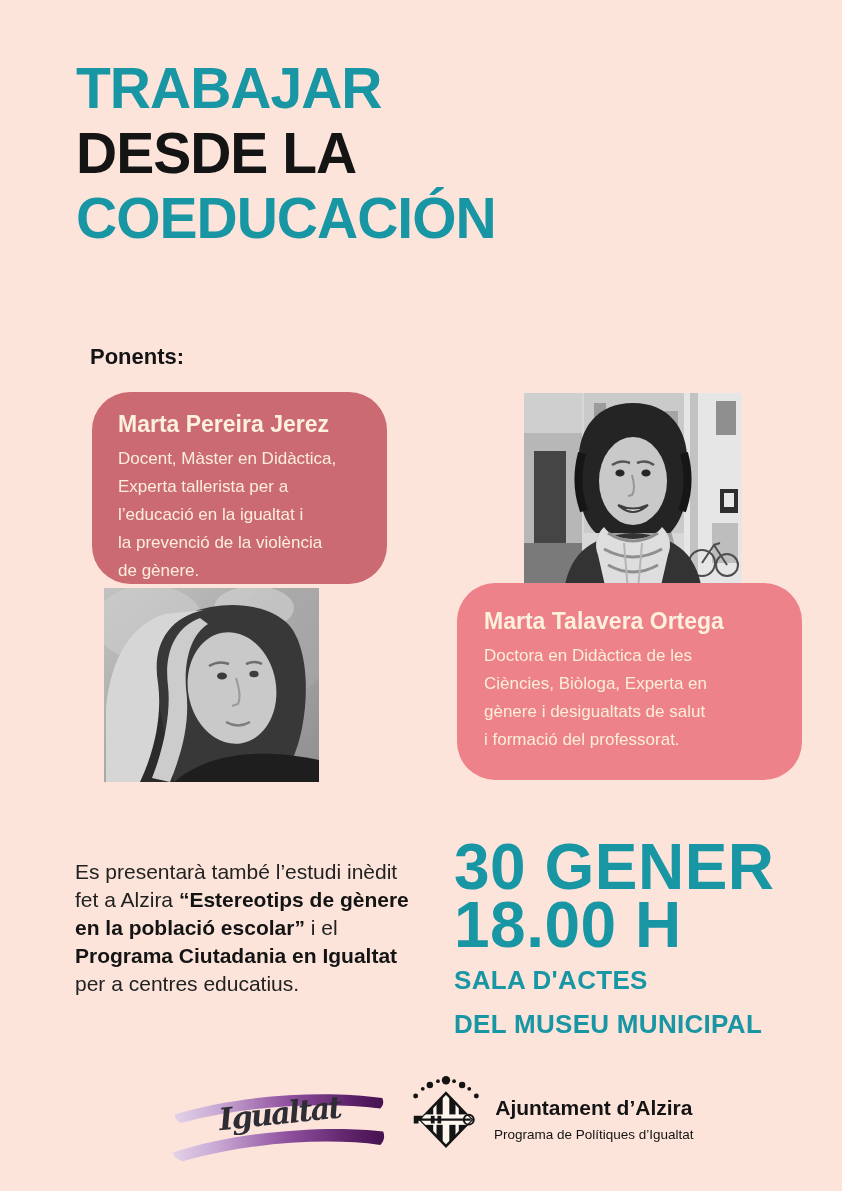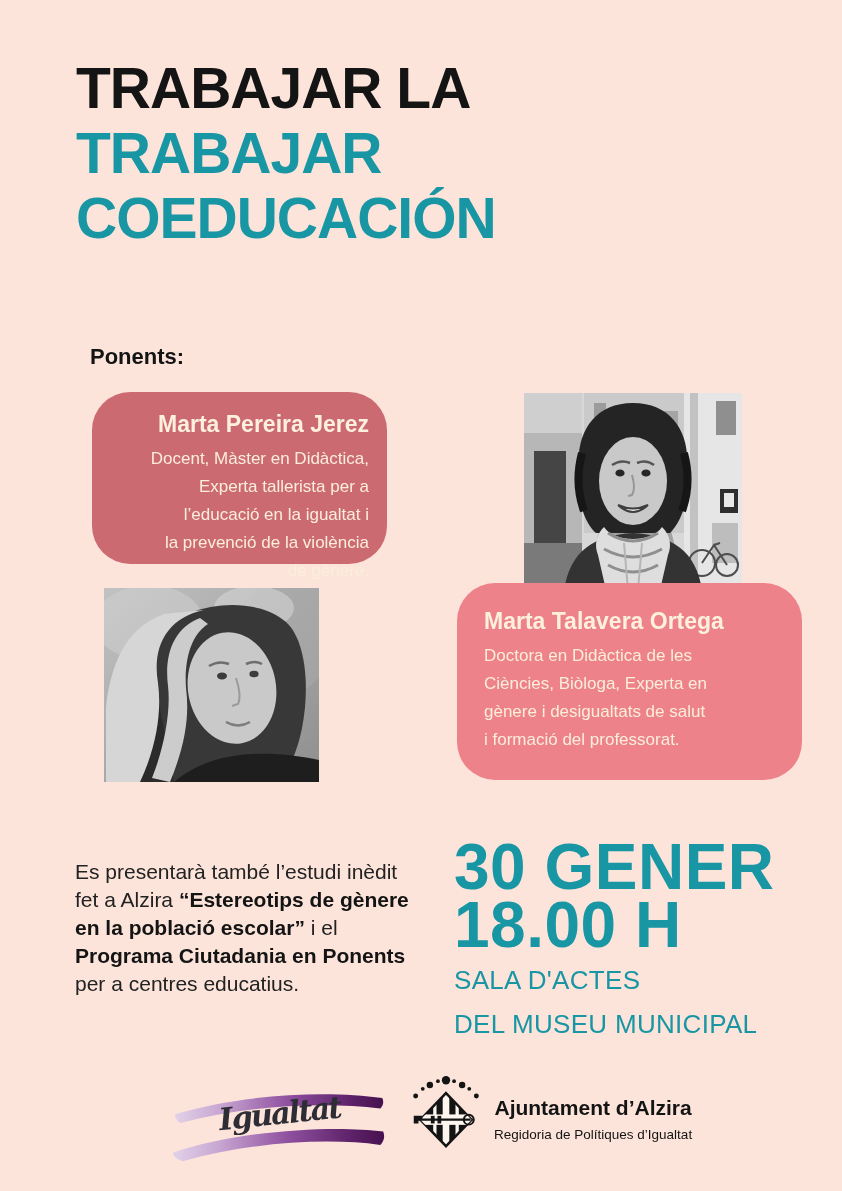--- a/index.html
+++ b/index.html
@@ -10,54 +10,54 @@
   }
   
   .title-block{position:absolute; left:76px; top:56px;}
   .title-line{display:block; font-size:57px; line-height:65px; font-weight:900; letter-spacing:-1px;}
   .t-black{color:#141414;}
   .t-teal{color:#1896a4;}
   
   .ponents{position:absolute; left:90px; top:344px; font-size:22px; font-weight:700; color:#141414;}
   
   .speaker-card{position:absolute; border-radius:38px; box-sizing:border-box; z-index:2;}
-  .card1{left:92px; top:392px; width:295px; height:172px; background:#cc6a72; padding:19px 18px 0 26px;text-align:right;}
+  .card1{left:92px; top:392px; width:295px; height:192px; background:#cc6a72; padding:19px 18px 0 26px;}
   .card2{left:457px; top:583px; width:345px; height:197px; background:#ee828a; padding:25px 8px 0 27px;}
   .speaker-name{font-size:23px; font-weight:700; color:#fdf1de; margin:0 0 7px 0;}
   .speaker-bio{font-size:17px; line-height:28px; color:#fbeeda; margin:0; white-space:pre-line;}
   
   .photo{position:absolute; z-index:1; overflow:hidden;}
   .photo svg{display:block; width:100%; height:100%;}
   .photo1{left:104px; top:588px; width:215px; height:194px;}
   .photo2{left:524px; top:393px; width:218px; height:197px;}
   
   .study-note{position:absolute; left:75px; top:858px; width:335px;
     font-size:21px; line-height:28px; color:#222; margin:0;}
   .study-note .b{font-weight:700; color:#141414;}
   
   .event-block{position:absolute; left:454px; top:838px; color:#1896a4;}
   .event-big{font-size:64px; line-height:58px; font-weight:900; letter-spacing:0.5px;}
-  .event-venue{font-size:26px; line-height:35px; font-weight:400; letter-spacing:0.3px; margin-top:9px;}
+  .event-venue{font-size:26px; line-height:35px; font-weight:700; letter-spacing:0.3px; margin-top:9px;}
   
   .igualtat-logo{position:absolute; left:166px; top:1078px; width:228px; height:86px;}
   .igualtat-logo svg{display:block; width:100%; height:100%;}
   .coat{position:absolute; left:408px; top:1076px; width:76px; height:74px;}
   .coat svg{display:block; width:100%; height:100%;}
   .council-text{position:absolute; left:494px; top:1096px; color:#141414;}
   .council-name{font-size:21px; font-weight:700; line-height:24px;text-align:center;}
   .council-dept{font-size:13.5px; line-height:17px; margin-top:6px;}
 </style>
 </head>
 <body>
 
 <div class="poster">
 
   <header class="title-block">
-    <span class="title-line t-black">TRABAJAR LA</span>
     <span class="title-line t-teal">TRABAJAR</span>
+    <span class="title-line t-black">DESDE LA</span>
     <span class="title-line t-teal">COEDUCACIÓN</span>
   </header>
 
   <div class="ponents">Ponents:</div>
 
   <section class="speaker-card card1">
     <h2 class="speaker-name">Marta Pereira Jerez</h2>
     <p class="speaker-bio">Docent, Màster en Didàctica,
 Experta tallerista per a
 l’educació en la igualtat i
@@ -129,21 +129,21 @@
   </div>
 
   <section class="speaker-card card2">
     <h2 class="speaker-name">Marta Talavera Ortega</h2>
     <p class="speaker-bio">Doctora en Didàctica de les
 Ciències, Biòloga, Experta en
 gènere i desigualtats de salut
 i formació del professorat.</p>
   </section>
 
-  <p class="study-note"><span>Es presentarà també l’estudi inèdit fet a Alzira </span><span class="b">“Estereotips de gènere en la població escolar”</span><span> i el </span><span class="b">Programa Ciutadania en Ponents</span><span> per a centres educatius.</span></p>
+  <p class="study-note"><span>Es presentarà també l’estudi inèdit fet a Alzira </span><span class="b">“Estereotips de gènere en la població escolar”</span><span> i el </span><span class="b">Programa Ciutadania en Igualtat</span><span> per a centres educatius.</span></p>
 
   <div class="event-block">
     <div class="event-big">30 GENER</div>
     <div class="event-big">18.00 H</div>
     <div class="event-venue">SALA D'ACTES</div>
     <div class="event-venue">DEL MUSEU MUNICIPAL</div>
   </div>
 
   <div class="igualtat-logo">
     <svg viewBox="0 0 228 90">
@@ -193,16 +193,16 @@
         <circle cx="64" cy="46" r="5.2"></circle>
       </g>
       <path d="M6,42 h9 v3.5 h-4 v4.5 h-5 z" fill="#141414"></path>
       <rect x="24" y="42" width="4" height="8" fill="#141414"></rect>
       <rect x="31" y="42" width="4" height="8" fill="#141414"></rect>
     </svg>
   </div>
 
   <div class="council-text">
     <div class="council-name">Ajuntament d’Alzira</div>
-    <div class="council-dept">Regidoria de Polítiques d’Igualtat</div>
+    <div class="council-dept">Programa de Polítiques d’Igualtat</div>
   </div>
 
 </div>
 
 </body></html>

